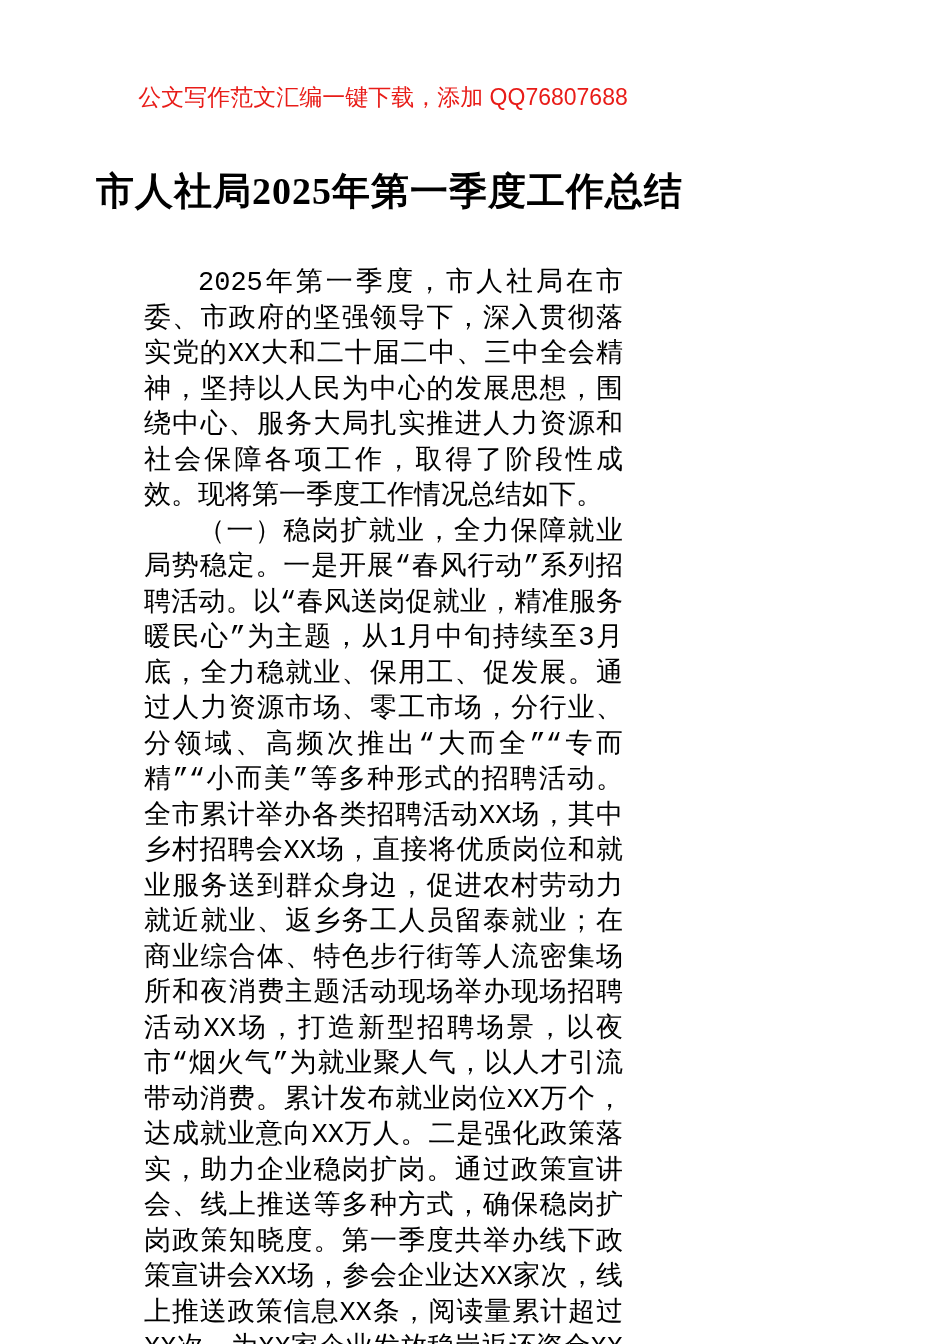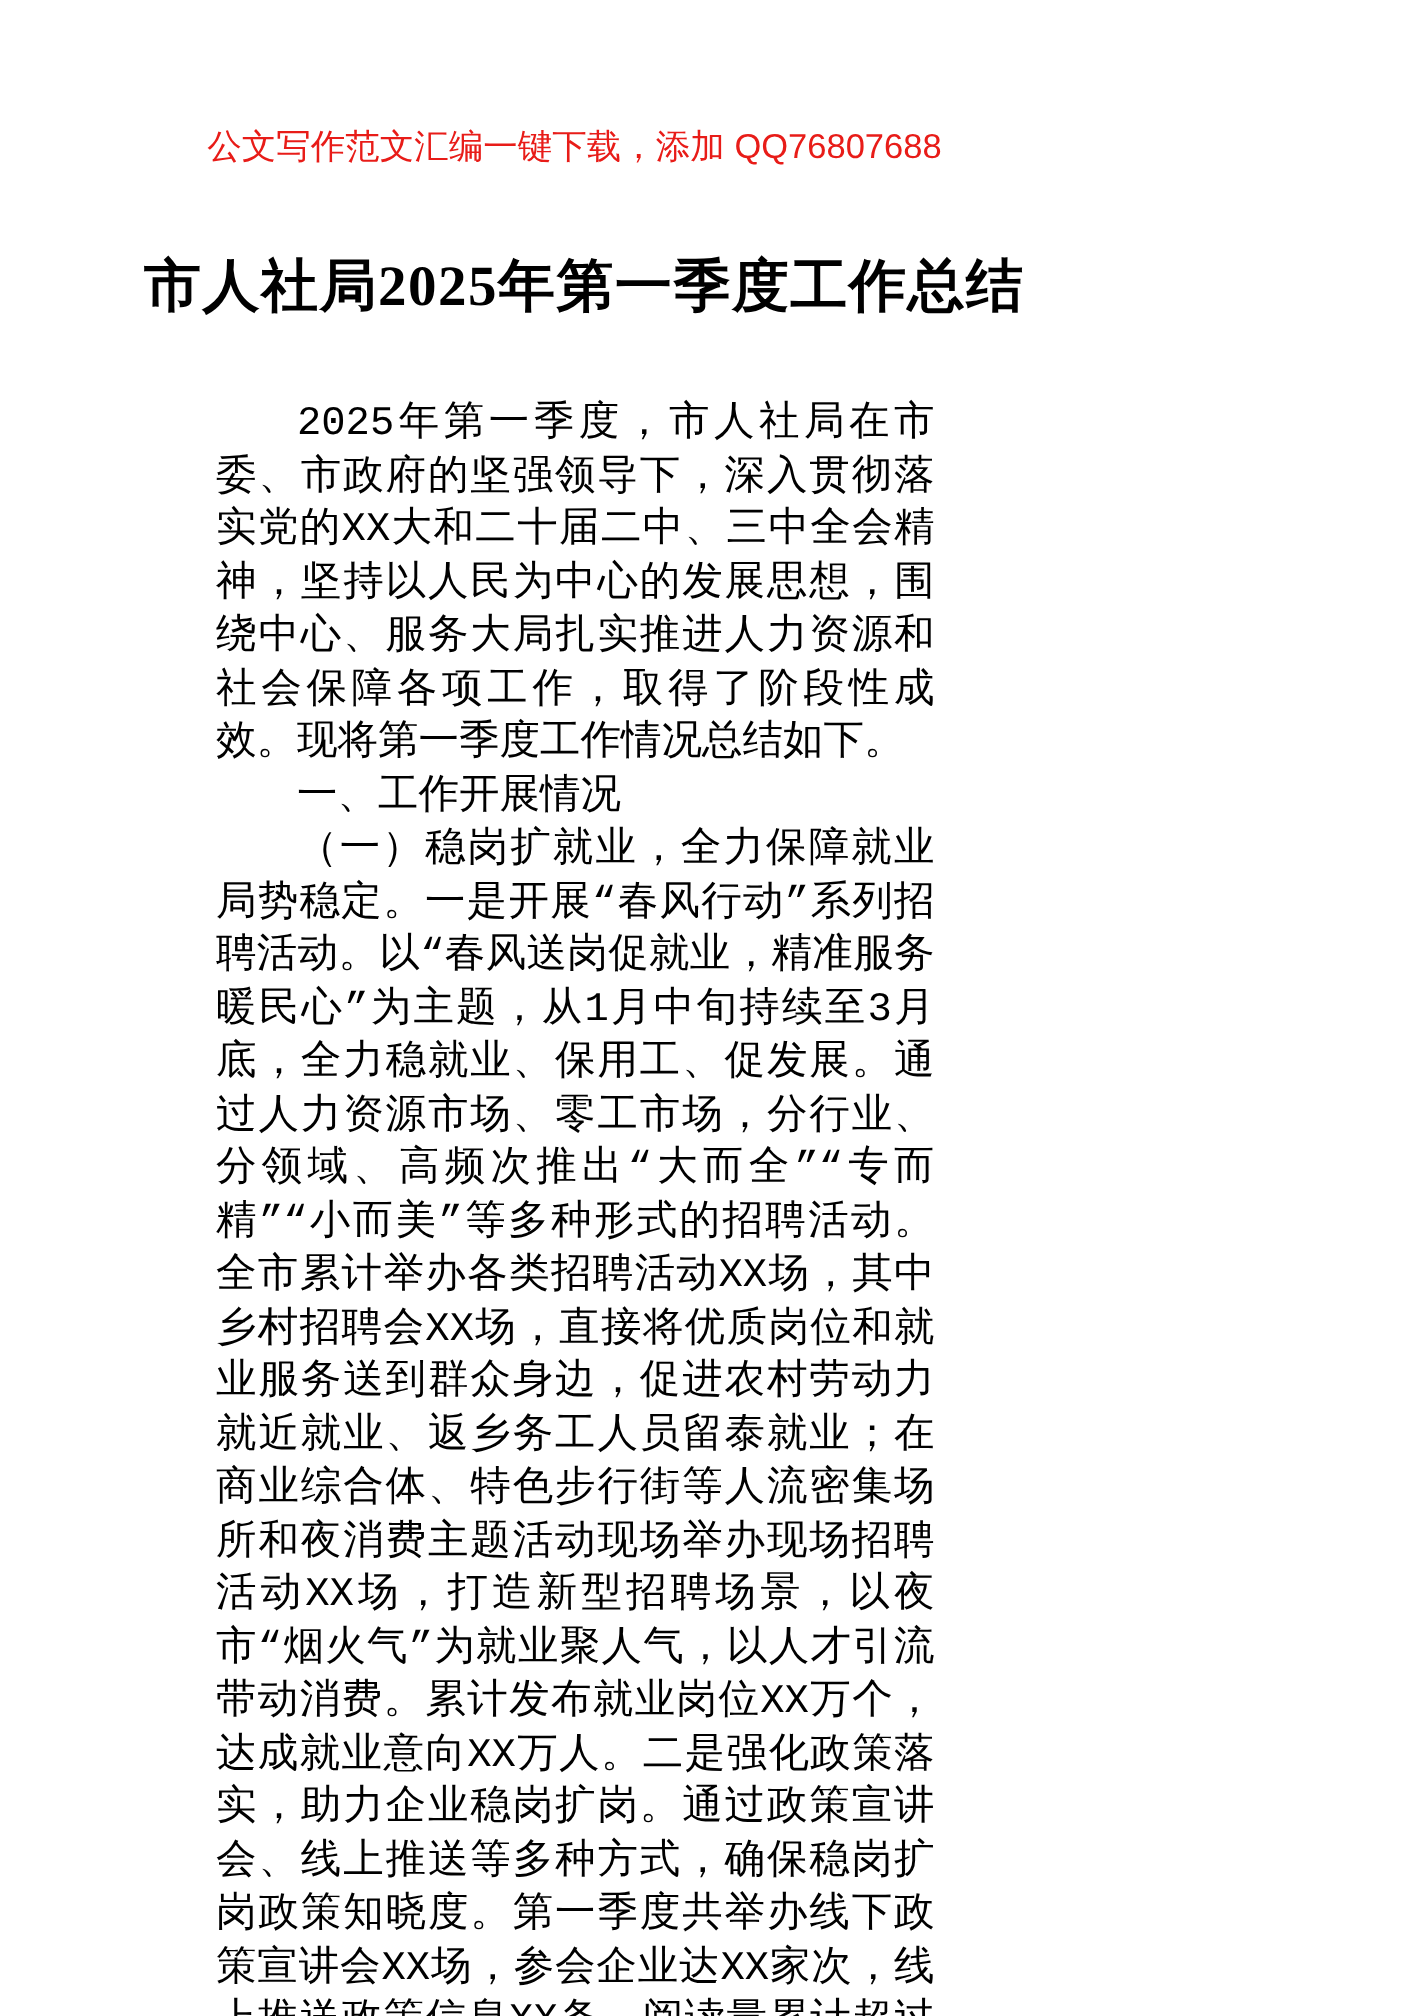--- a/index.html
+++ b/index.html
@@ -65,18 +65,17 @@
 </head>
 <body>
 
 <div class="page">
   <div class="watermark">公文写作范文汇编一键下载，添加 QQ76807688</div>
 
   <h1 class="title">市人社局2025年第一季度工作总结</h1>
 
   <div class="doc-body" id="doc-body">
       <p>2025年第一季度，市人社局在市委、市政府的坚强领导下，深入贯彻落实党的XX大和二十届二中、三中全会精神，坚持以人民为中心的发展思想，围绕中心、服务大局扎实推进人力资源和社会保障各项工作，取得了阶段性成效。现将第一季度工作情况总结如下。</p>
-      <p>一、工作开展情况</p>
       <p>（一）稳岗扩就业，全力保障就业局势稳定。一是开展“春风行动”系列招聘活动。以“春风送岗促就业，精准服务暖民心”为主题，从1月中旬持续至3月底，全力稳就业、保用工、促发展。通过人力资源市场、零工市场，分行业、分领域、高频次推出“大而全”“专而精”“小而美”等多种形式的招聘活动。全市累计举办各类招聘活动XX场，其中乡村招聘会XX场，直接将优质岗位和就业服务送到群众身边，促进农村劳动力就近就业、返乡务工人员留泰就业；在商业综合体、特色步行街等人流密集场所和夜消费主题活动现场举办现场招聘活动XX场，打造新型招聘场景，以夜市“烟火气”为就业聚人气，以人才引流带动消费。累计发布就业岗位XX万个，达成就业意向XX万人。二是强化政策落实，助力企业稳岗扩岗。通过政策宣讲会、线上推送等多种方式，确保稳岗扩岗政策知晓度。第一季度共举办线下政策宣讲会XX场，参会企业达XX家次，线上推送政策信息XX条，阅读量累计超过XX次。为XX家企业发放稳岗返还资金XX万元，惠及职工XX人；发放社会保险补贴XX万元，惠及XX人次，有效减轻企业负担，稳定就业岗位。三是加大就业困难人员帮扶力度。开展就业援助月活动，通过精准摸底、建立台账</p>
     </div>
 
   <div class="page-number">1</div>
 </div>
 
 </body></html>

